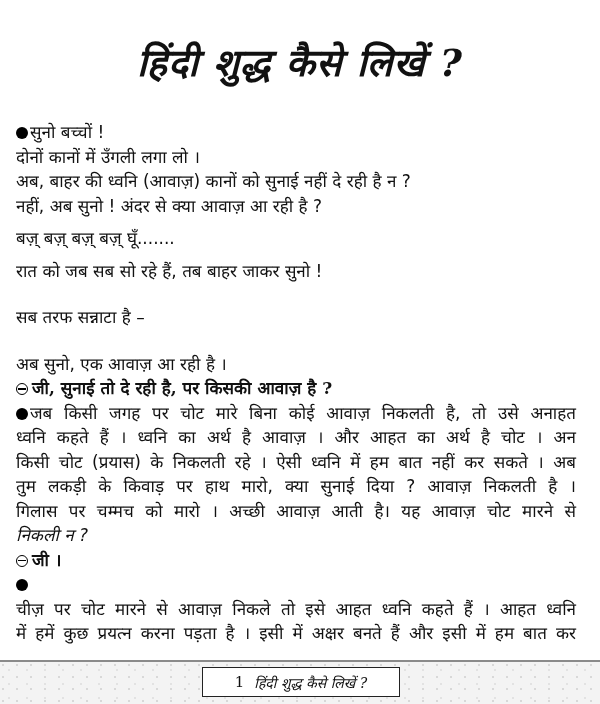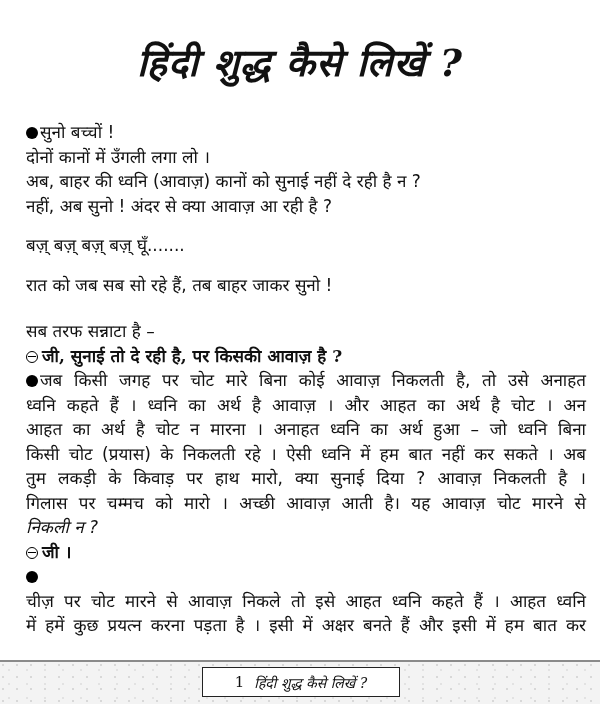--- a/index.html
+++ b/index.html
@@ -23,31 +23,31 @@
       text-align: center;
       font-family: "DejaVu Serif", serif;
       font-style: italic;
       font-size: 38px;
       line-height: 48px;
       letter-spacing: 1px;
       color: #111;
     }
     .body-text {
       position: absolute;
-      left: 26px;
+      left: 16px;
       top: 120px;
       width: 560px;
       font-size: 17px;
       line-height: 24.5px;
     }
     .line {
       white-space: nowrap;
       display: block;
     }
-    .gap-small { margin-top: 15px; }
+    .gap-small { margin-top: 8px; }
     .gap-med { margin-top: 22px; }
     .bullet {
       display: inline-block;
       width: 12px;
       height: 12px;
       border-radius: 50%;
       background: #000;
       margin-right: 2px;
       vertical-align: -1px;
     }
@@ -131,27 +131,27 @@
 <h1 class="page-title">हिंदी शुद्ध कैसे लिखें ?</h1>
 
 <div class="body-text">
   <span class="line"><span class="bullet"></span><span>सुनो बच्चों !</span></span>
   <span class="line">दोनों कानों में उँगली लगा लो ।</span>
   <span class="line">अब, बाहर की ध्वनि (आवाज़) कानों को सुनाई नहीं दे रही है न ?</span>
   <span class="line">नहीं, अब सुनो ! अंदर से क्या आवाज़ आ रही है ?</span>
   <span class="line gap-small">बज़् बज़् बज़् बज़् घूँ.......</span>
   <span class="line gap-small">रात को जब सब सो रहे हैं, तब बाहर जाकर सुनो !</span>
   <span class="line gap-med">सब तरफ सन्नाटा है –</span>
+  <span class="line gap-med">अब सुनो, एक आवाज़ आ रही है ।</span>
 
   <span class="line"><span class="reply-mark"></span><span class="italic-reply">जी, सुनाई तो दे रही है, पर किसकी आवाज़ है ?</span></span>
 
   <div class="para">
     <span class="para-line"><span class="bullet"></span><span>जब किसी जगह पर चोट मारे बिना कोई आवाज़ निकलती है, तो उसे अनाहत</span></span>
     <span class="para-line">ध्वनि कहते हैं । ध्वनि का अर्थ है आवाज़ । और आहत का अर्थ है चोट । अन</span>
-    <span class="para-line">आहत का अर्थ है चोट न मारना । अनाहत ध्वनि का अर्थ हुआ – जो ध्वनि बिना</span>
     <span class="para-line">किसी चोट (प्रयास) के निकलती रहे । ऐसी ध्वनि में हम बात नहीं कर सकते । अब</span>
     <span class="para-line">तुम लकड़ी के किवाड़ पर हाथ मारो, क्या सुनाई दिया ? आवाज़ निकलती है ।</span>
     <span class="para-line">गिलास पर चम्मच को मारो । अच्छी आवाज़ आती है। यह आवाज़ चोट मारने से</span>
     <span class="para-line last">निकली न ?</span>
   </div>
 
   <span class="line"><span class="reply-mark"></span><span class="italic-reply">जी ।</span></span>
 
   <div class="para">
     <span class="para-line"><span class="bullet"></span></span>

